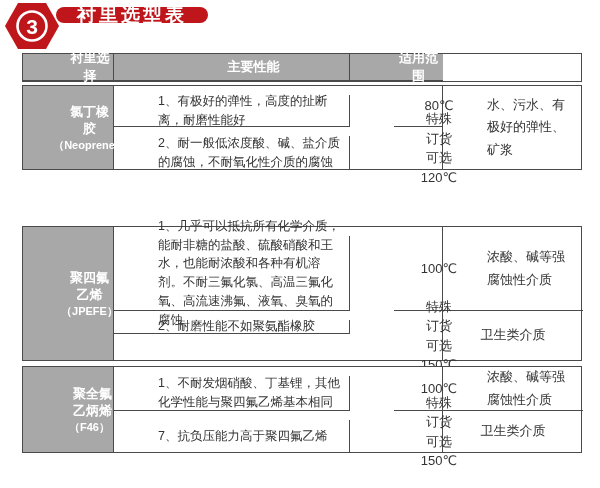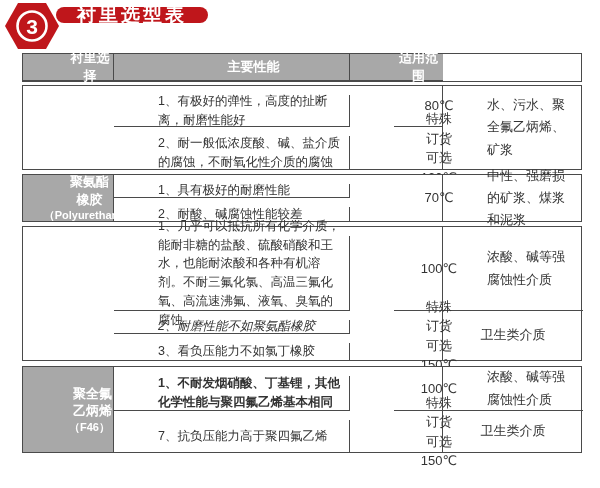--- a/index.html
+++ b/index.html
@@ -70,56 +70,53 @@
     <span>衬里选型表</span>
   </div>
 
   <div class="box head">
     <div class="hcell">衬里选择</div>
     <div class="hcell">主要性能</div>
     <div class="hcell nr">适用范围</div>
   </div>
 
   <div class="box g1">
+    <div class="lining nb" style="grid-area:1/1/3/2;">
+      <span>氯丁橡胶</span>
+      <span class="en">（Neoprene）</span>
+    </div>
     <div class="perf" style="grid-area:1/2;">1、有极好的弹性，高度的扯断离，耐磨性能好</div>
     <div class="temp" style="grid-area:1/3;">80℃</div>
-    <div class="scope nr nb" style="grid-area:1/4/3/5;">水、污水、聚全氟乙炳烯、矿浆</div>
+    <div class="scope nr nb" style="grid-area:1/4/3/5;">水、污水、有极好的弹性、矿浆</div>
     <div class="perf nb" style="grid-area:2/2;">2、耐一般低浓度酸、碱、盐介质的腐蚀，不耐氧化性介质的腐蚀</div>
     <div class="temp nb" style="grid-area:2/3;">特殊订货可选
 120℃</div>
   </div>
 
-  <div class="box g2">
-    <div class="lining nb" style="grid-area:1/1/3/2;">
-      <span>聚氨酯橡胶</span>
-      <span class="en">（Polyurethane）</span>
-    </div>
-    <div class="perf" style="grid-area:1/2;">1、具有极好的耐磨性能</div>
-    <div class="temp nb" style="grid-area:1/3/3/4;">70℃</div>
-    <div class="scope nr nb" style="grid-area:1/4/3/5;">中性、强磨损的矿浆、煤浆和泥浆</div>
-    <div class="perf nb" style="grid-area:2/2;">2、耐酸、碱腐蚀性能较差</div>
-  </div>
 
   <div class="box g3">
+    <div class="lining nb" style="grid-area:1/1/4/2;">
+      <span>聚四氟乙烯</span>
+      <span class="en">（JPEFE）</span>
+    </div>
     <div class="perf" style="grid-area:1/2;">1、几乎可以抵抗所有化学介质，能耐非糖的盐酸、硫酸硝酸和王水，也能耐浓酸和各种有机溶剂。不耐三氟化氯、高温三氟化氧、高流速沸氟、液氧、臭氧的腐蚀</div>
     <div class="temp" style="grid-area:1/3;">100℃</div>
     <div class="scope nr" style="grid-area:1/4;">浓酸、碱等强腐蚀性介质</div>
-    <div class="perf" style="grid-area:2/2;font-style:italic;">2、耐磨性能不如聚氨酯橡胶</div>
+    <div class="perf" style="grid-area:2/2;">2、耐磨性能不如聚氨酯橡胶</div>
     <div class="temp nb" style="grid-area:2/3/4/4;">特殊订货可选
 150℃</div>
     <div class="scope center nr nb" style="grid-area:2/4/4/5;">卫生类介质</div>
-    <div class="perf nb" style="grid-area:3/2;">3、看负压能力不如氯丁橡胶</div>
   </div>
 
   <div class="box g4">
     <div class="lining nb" style="grid-area:1/1/3/2;text-align:right;">
       <span>聚全氟乙炳烯</span>
       <span class="en">（F46）</span>
     </div>
-    <div class="perf" style="grid-area:1/2;font-weight:bold;">1、不耐发烟硝酸、丁基锂，其他化学性能与聚四氟乙烯基本相同</div>
+    <div class="perf" style="grid-area:1/2;">1、不耐发烟硝酸、丁基锂，其他化学性能与聚四氟乙烯基本相同</div>
     <div class="temp" style="grid-area:1/3;">100℃</div>
     <div class="scope nr" style="grid-area:1/4;">浓酸、碱等强腐蚀性介质</div>
     <div class="perf nb" style="grid-area:2/2;">7、抗负压能力高于聚四氟乙烯</div>
     <div class="temp nb" style="grid-area:2/3;">特殊订货可选
 150℃</div>
     <div class="scope center nr nb" style="grid-area:2/4;">卫生类介质</div>
   </div>
 
 </div>
 

